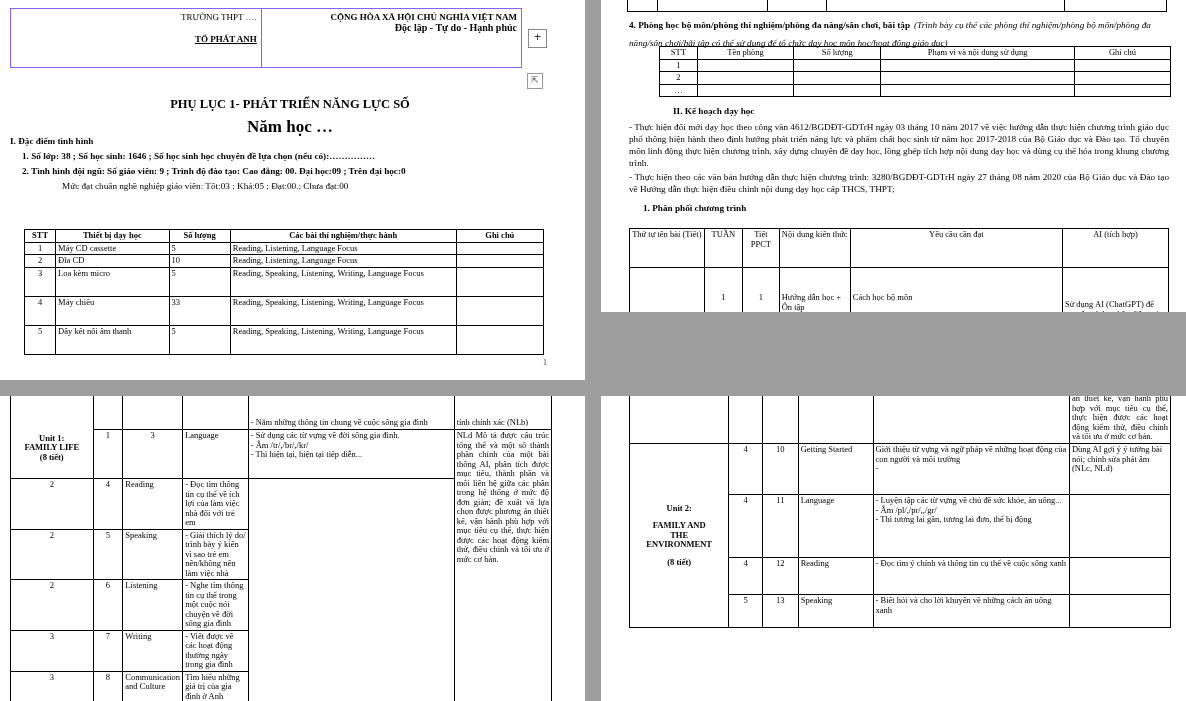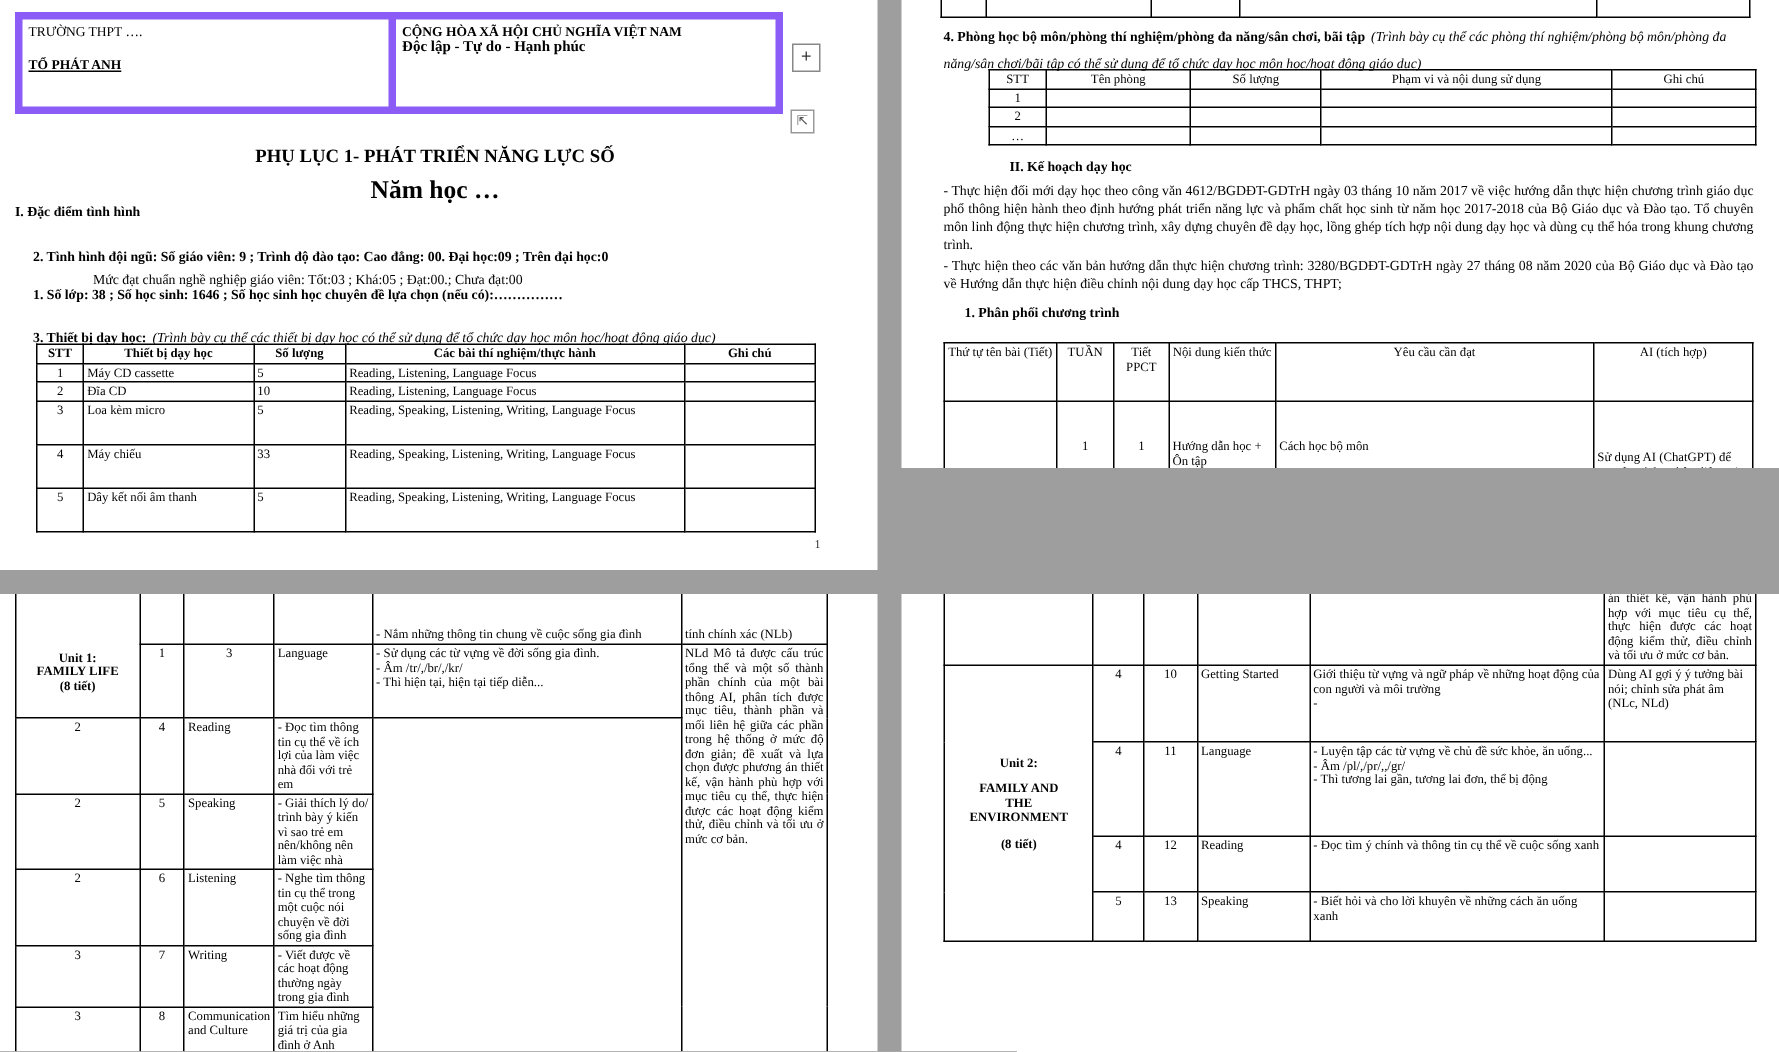--- a/index.html
+++ b/index.html
@@ -8,21 +8,21 @@
   .page{position:absolute;background:#fff;box-sizing:border-box;overflow:hidden;}
   .p1{left:0;top:0;width:585px;height:380px;}
   .p2{left:601px;top:0;width:585px;height:312px;}
   .p3{left:0;top:396px;width:585px;height:305px;}
   .p4{left:601px;top:396px;width:585px;height:305px;}
   table{border-collapse:collapse;}
   td,th{border:1px solid #000;vertical-align:top;padding:1px 2px;font-size:8.5px;line-height:1.12;}
   .c{text-align:center;}
   .b{font-weight:bold;}
   .i{font-style:italic;}
-  .hdr-tbl td{border:5px solid #8b5cf6;text-align:left;font-size:9px;padding:3px 4px;}
+  .hdr-tbl td{border:1px solid #8b5cf6;text-align:right;font-size:9px;padding:3px 4px;}
   .title{text-align:center;font-weight:bold;font-size:12.5px;line-height:1.35;}
   .txt{font-size:9.2px;line-height:1.3;}
   .pagenum{position:absolute;font-size:8px;color:#333;}
   .plusbtn{position:absolute;width:17px;height:17px;border:1px solid #888;background:#fff;font-size:12px;line-height:15px;text-align:center;color:#333;font-family:"Liberation Sans",sans-serif;}
   .resize{position:absolute;width:14px;height:14px;border:1px solid #999;background:#fff;font-size:9px;line-height:12px;text-align:center;color:#555;}
   .u{text-decoration:underline;}
 </style>
 </head>
 <body>
 
@@ -45,28 +45,24 @@
     </tbody>
       </table>
 
     <div class="plusbtn" style="left:528px;top:29px;">+</div>
     <div class="resize" style="left:527px;top:73px;">⇱</div>
 
     <div class="title" style="position:absolute;left:40px;top:96px;width:500px;">PHỤ LỤC 1- PHÁT TRIỂN NĂNG LỰC SỐ</div>
     <div class="title" style="position:absolute;left:40px;top:116px;width:500px;font-size:17px;">Năm học …</div>
 
     <div class="txt b" style="position:absolute;left:10px;top:136px;">I. Đặc điểm tình hình</div>
-    <div class="txt b" style="position:absolute;left:22px;top:151px;margin-top:40px;">1. Số lớp: 38   ; Số học sinh: 1646 ; Số học sinh học chuyên đề lựa chọn (nếu có):……………</div>
+    <div class="txt b" style="position:absolute;left:22px;top:151px;">1. Số lớp: 38   ; Số học sinh: 1646 ; Số học sinh học chuyên đề lựa chọn (nếu có):……………</div>
     <div class="txt b" style="position:absolute;left:22px;top:166px;">2. Tình hình đội ngũ: Số giáo viên: 9 ; Trình độ đào tạo: Cao đẳng: 00.  Đại học:09 ;  Trên đại học:0</div>
     <div class="txt" style="position:absolute;left:62px;top:181px;">Mức đạt chuẩn nghề nghiệp giáo viên: Tốt:03 ; Khá:05  ; Đạt:00.; Chưa đạt:00</div>
 
-    <div style="position:absolute;left:22px;top:215px;width:540px;">
-      <span class="txt b">3. Thiết bị dạy học:</span>
-      <span class="txt i">(Trình bày cụ thể các thiết bị dạy học có thể sử dụng để tổ chức dạy học môn học/hoạt động giáo dục)</span>
-    </div>
 
     <table style="position:absolute;left:24px;top:229px;width:520px;">
       <tbody>
           <tr>
         <td class="c b" style="width:26px;">STT</td>
         <td class="c b" style="width:108px;">Thiết bị dạy học</td>
         <td class="c b" style="width:56px;">Số lượng</td>
         <td class="c b" style="width:220px;">Các bài thí nghiệm/thực hành</td>
         <td class="c b" style="width:82px;">Ghi chú</td>
       </tr>

